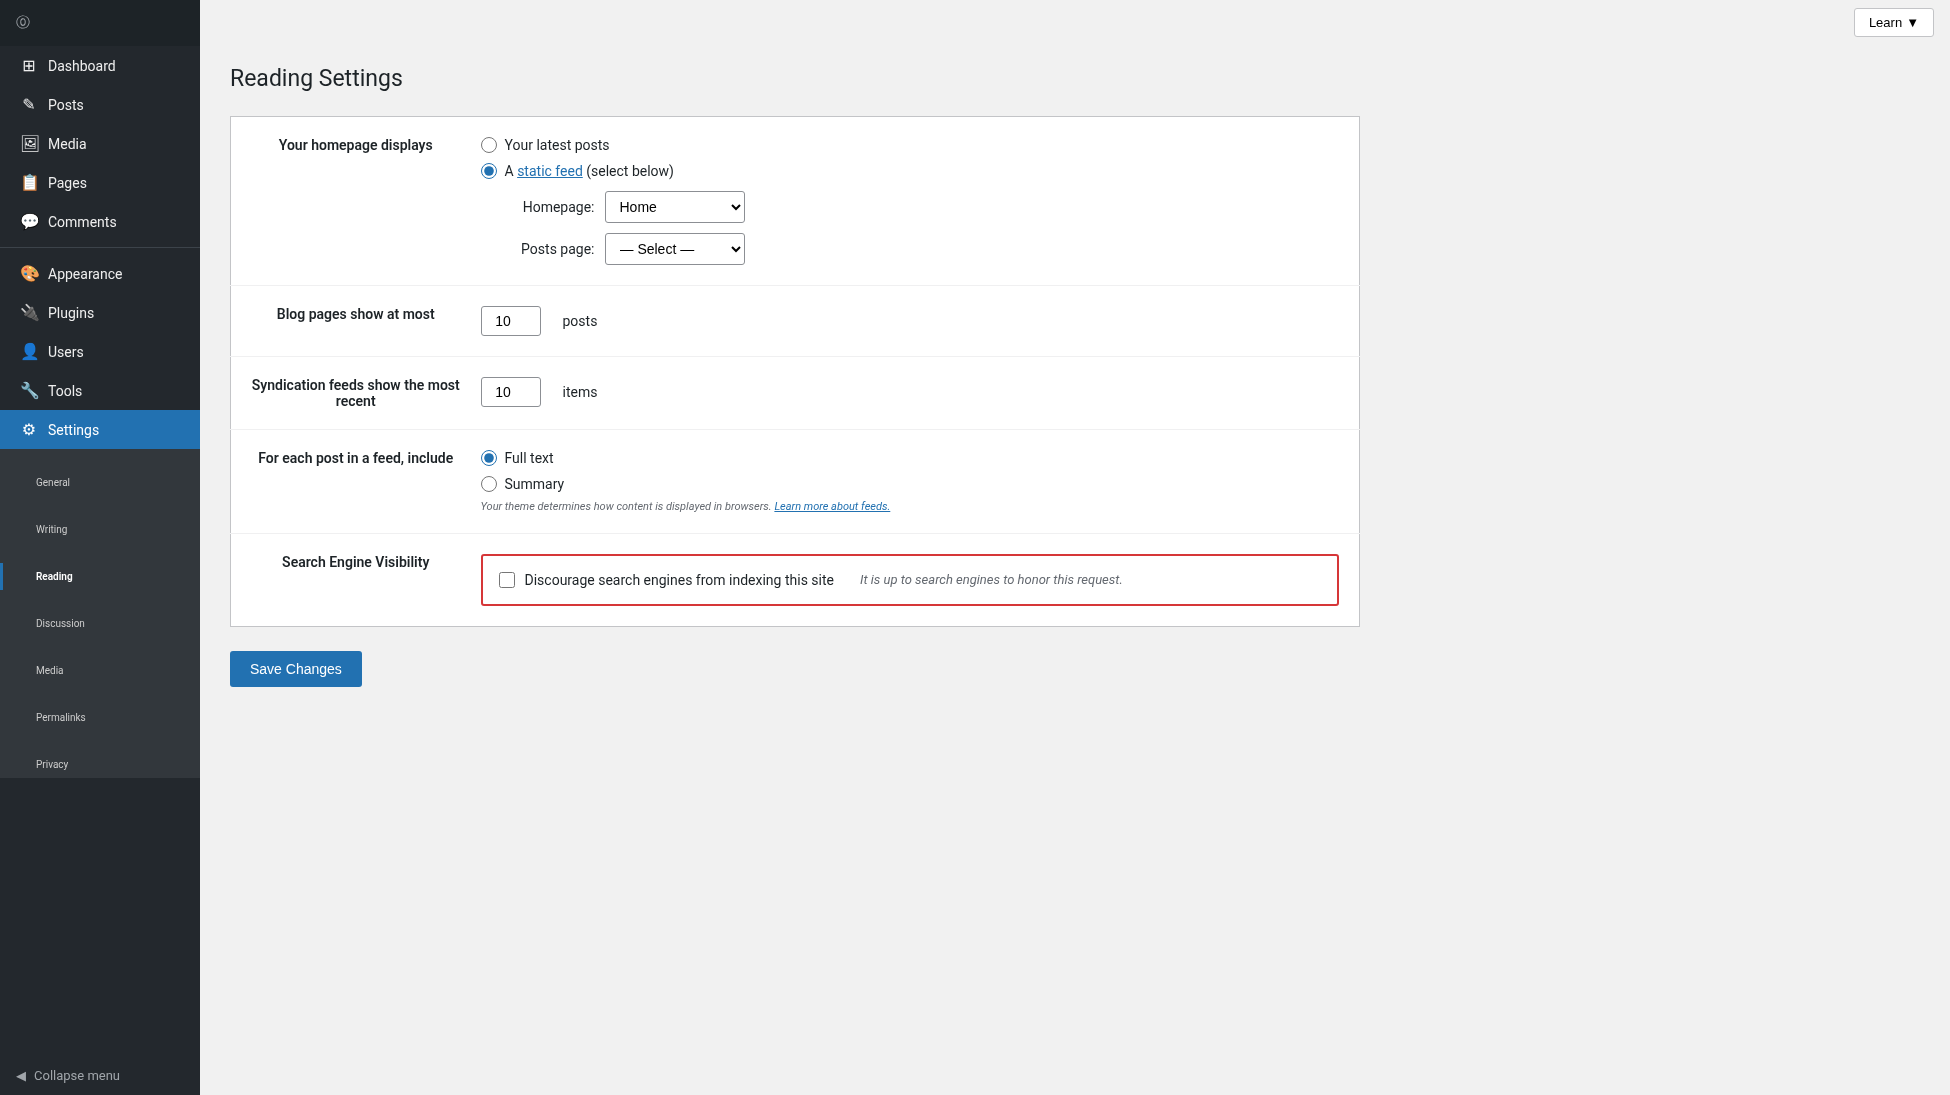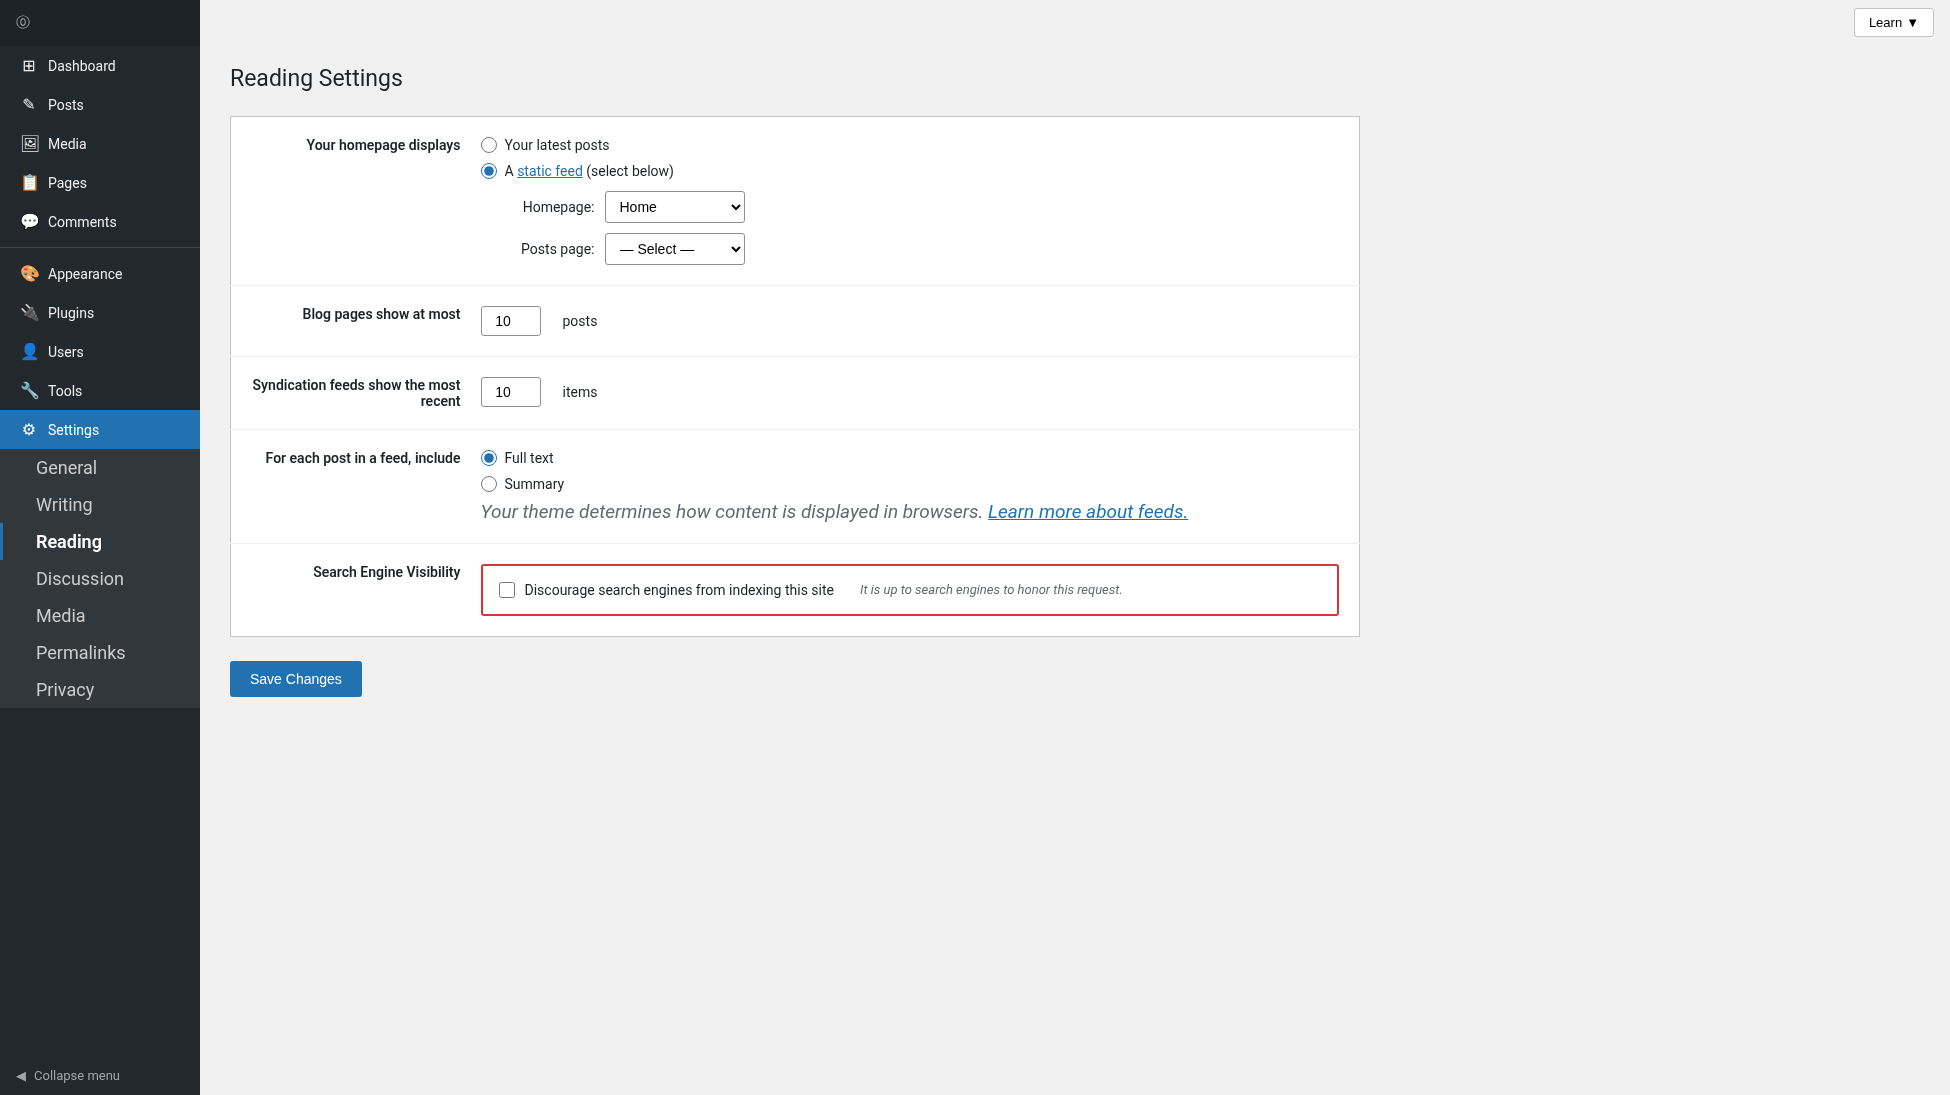--- a/index.html
+++ b/index.html
@@ -38,21 +38,22 @@
       border-left: 4px solid transparent;
     }
     .sidebar-nav-icon { font-size: 16px; width: 18px; text-align: center; }
     .sidebar-divider { border: none; border-top: 1px solid #3c434a; margin: 6px 0; }
     .sidebar-submenu { background: #32373c; }
     .sidebar-submenu-item {
       display: block;
       padding: 8px 16px 8px 36px;
       color: #ccc;
       cursor: pointer;
-      font-size: 18px;
+      font-size: 10px;
+      margin-top: 20px;
     }
     .sidebar-submenu-item.active { color: #fff; font-weight: 600; border-left: 3px solid #2271b1; padding-left: 33px; }
     .collapse-menu {
       margin-top: auto;
       padding: 12px 16px;
       color: #a0a5aa;
       cursor: pointer;
       display: flex;
       align-items: center;
       gap: 8px;
@@ -101,21 +102,21 @@
       background: #fff;
       border: 1px solid #c3c4c7;
     }
     .settings-table tr {
       border-bottom: 1px solid #f0f0f1;
     }
     .settings-table tr:last-child { border-bottom: none; }
     .settings-table th {
       padding: 20px 10px 20px 0;
       width: 240px;
-      text-align: right;
+      text-align: center;
       vertical-align: top;
       font-weight: 600;
       color: #1d2327;
       padding-left: 20px;
     }
     .settings-table td {
       padding: 20px 20px 20px 10px;
       vertical-align: top;
     }
     .radio-group { display: flex; flex-direction: column; gap: 10px; }
@@ -139,21 +140,21 @@
     input.wp-number {
       border: 1px solid #8c8f94;
       border-radius: 3px;
       padding: 6px 8px;
       font-size: 14px;
       width: 60px;
       text-align: center;
     }
     .feed-note {
       font-style: italic;
-      font-size: 19px;
+      font-size: 11px;
       color: #646970;
       margin-top: 8px;
     }
     .feed-note a { color: #2271b1; }
 
     
     .visibility-box {
       border: 2px solid #d63638;
       border-radius: 3px;
       padding: 16px;

